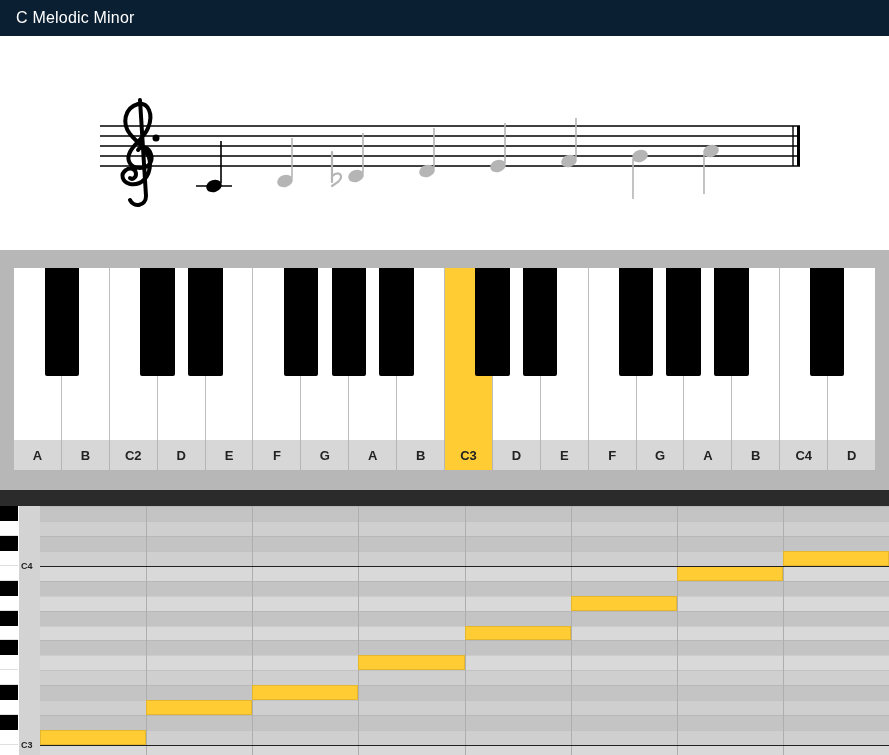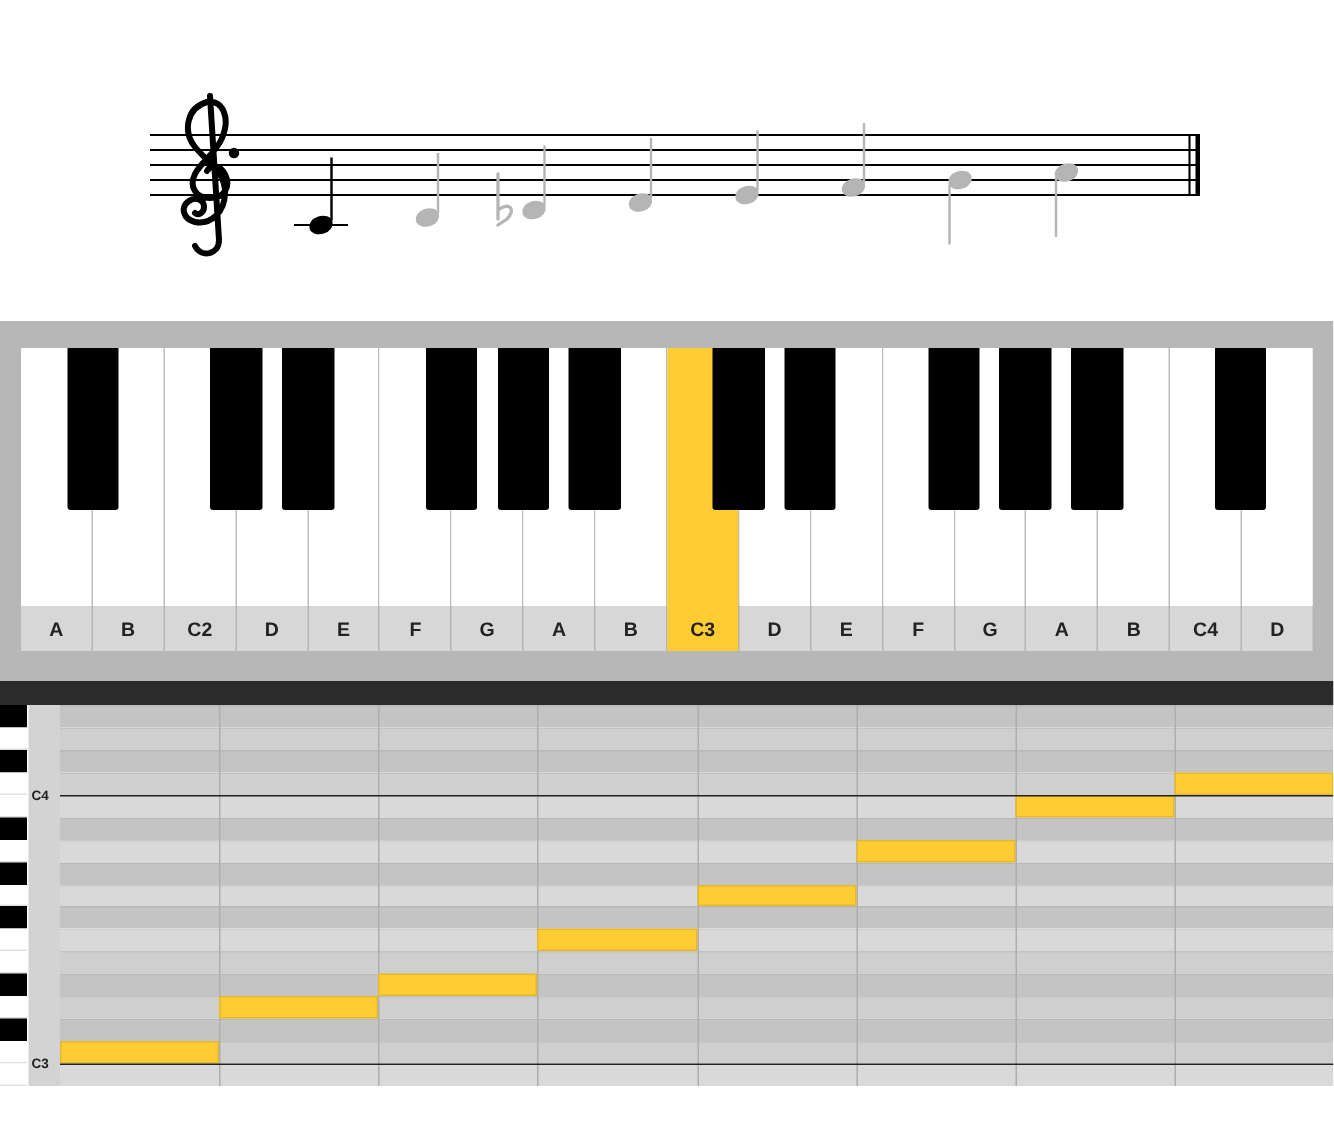--- a/index.html
+++ b/index.html
@@ -50,20 +50,23 @@
   .grid-row.shade-c { background: #c4c4c4; } 
   .grid-border { box-shadow: inset 0 1px 0 rgba(0,0,0,0.06); }
   .grid-col { position: absolute; top: 0; bottom: 0; width: 1px; background: #aeaeae; }
   .note { position: absolute; height: 6.1%; background: #ffcc33; border: 1px solid rgba(0,0,0,0.1); box-sizing: border-box; }
 </style>
 </head>
 <body>
 
 <div class="page">
 
+  <div class="titlebar">
+    <span>C Melodic Minor</span>
+  </div>
 
   <div class="notation-wrap">
     <svg class="staff-svg" width="700" height="150" viewBox="0 0 700 150">
 
       <g stroke="#000" stroke-width="1.4">
         <line x1="0" y1="40" x2="700" y2="40"></line>
         <line x1="0" y1="50" x2="700" y2="50"></line>
         <line x1="0" y1="60" x2="700" y2="60"></line>
         <line x1="0" y1="70" x2="700" y2="70"></line>
         <line x1="0" y1="80" x2="700" y2="80"></line>

